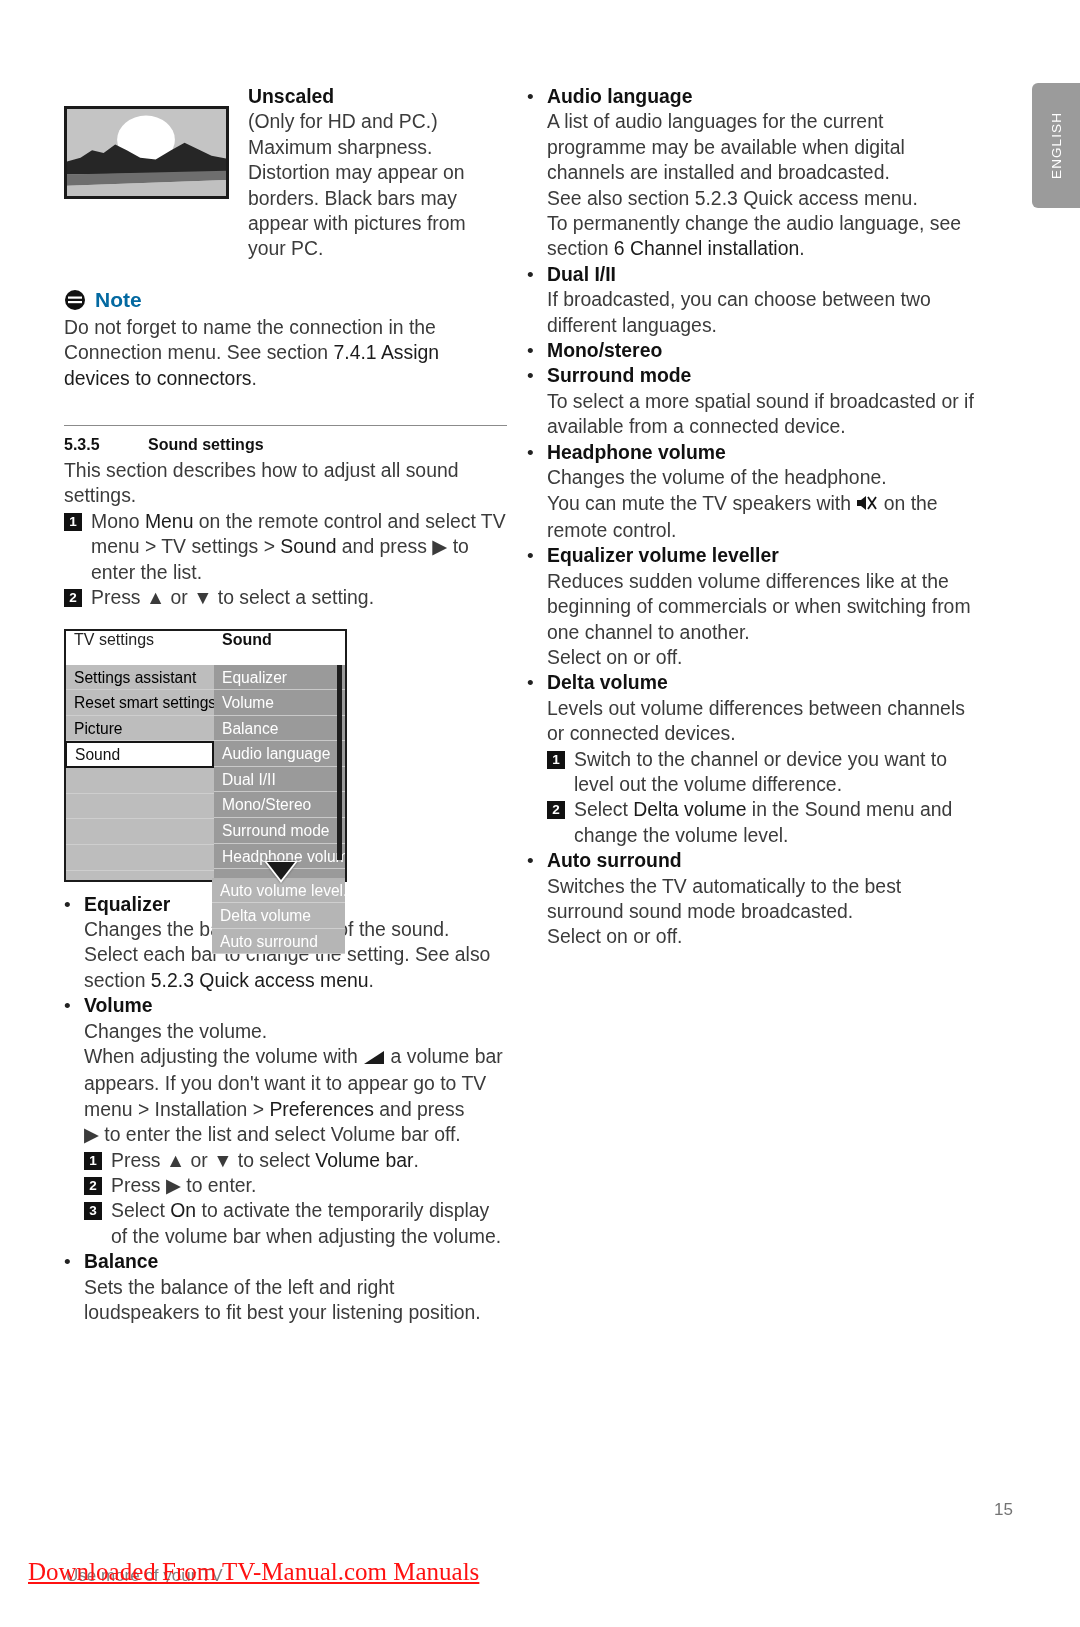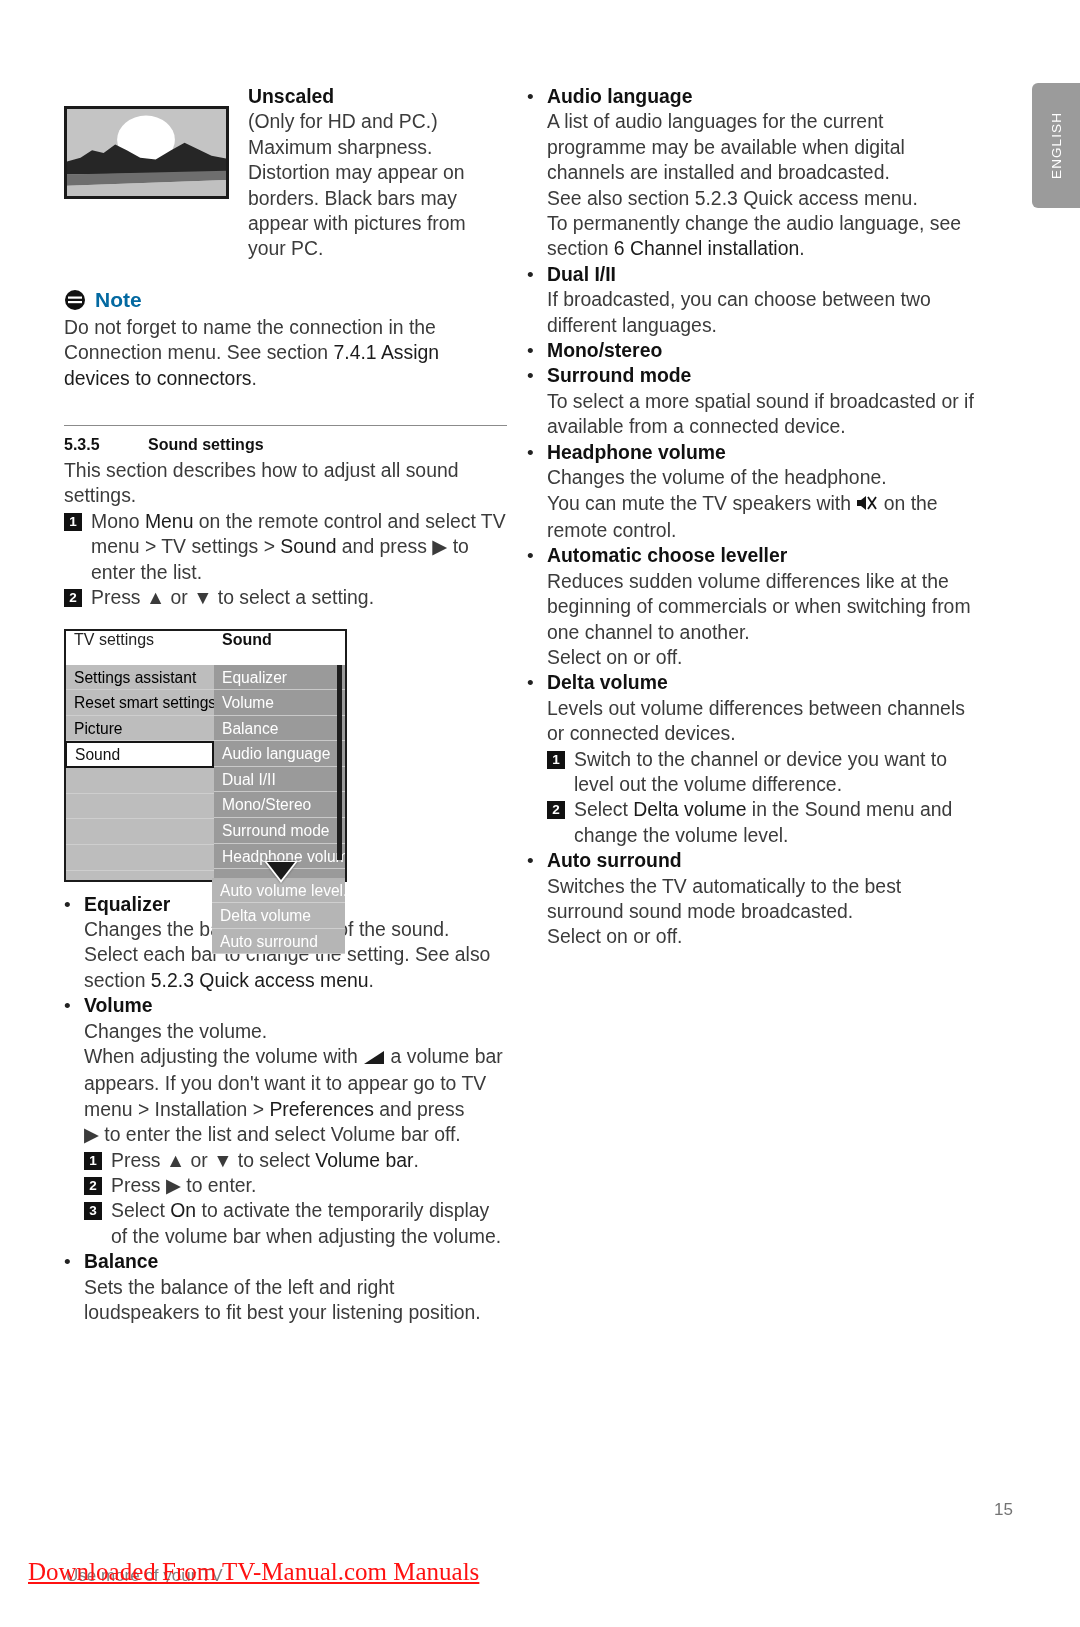--- a/index.html
+++ b/index.html
@@ -459,21 +459,21 @@
             <div class="body-txt"><span>Changes the volume of the headphone.</span></div>
             <div class="body-txt"><span>You can mute the TV speakers with </span><span class="icon-inline"><svg width="22" height="18" viewBox="0 0 22 18">
                   <path d="M1 6 L5 6 L10 2 L10 16 L5 12 L1 12 Z" fill="#141414"></path>
                   <path d="M12 3 L20 15 M20 3 L12 15" stroke="#141414" stroke-width="1.8" fill="none"></path>
                 </svg></span><span> on the remote control.</span></div>
           </div>
         </div>
         <div class="bullet">
           <div class="bullet-dot">•</div>
           <div class="bullet-body">
-            <div class="bullet-title body-txt">Automatic choose leveller</div>
+            <div class="bullet-title body-txt">Equalizer volume leveller</div>
             <div class="body-txt"><span>Reduces sudden volume differences like at the beginning of commercials or when switching from one channel to another.</span></div>
             <div class="body-txt"><span>Select on or off.</span></div>
           </div>
         </div>
         <div class="bullet">
           <div class="bullet-dot">•</div>
           <div class="bullet-body">
             <div class="bullet-title body-txt">Delta volume</div>
             <div class="body-txt"><span>Levels out volume differences between channels or connected devices.</span></div>
             <div class="step">

